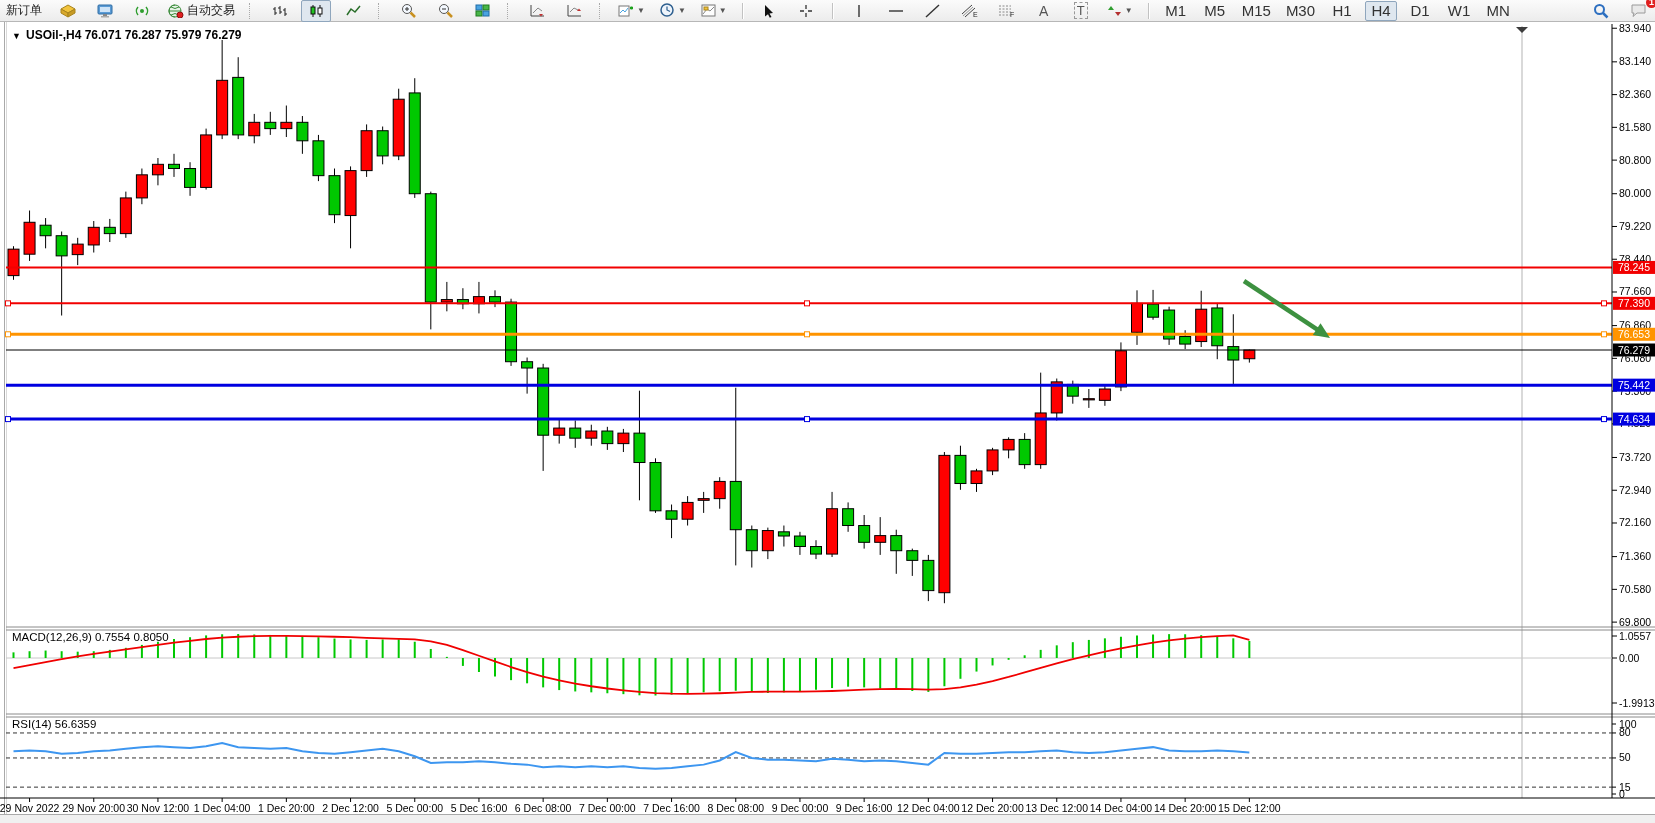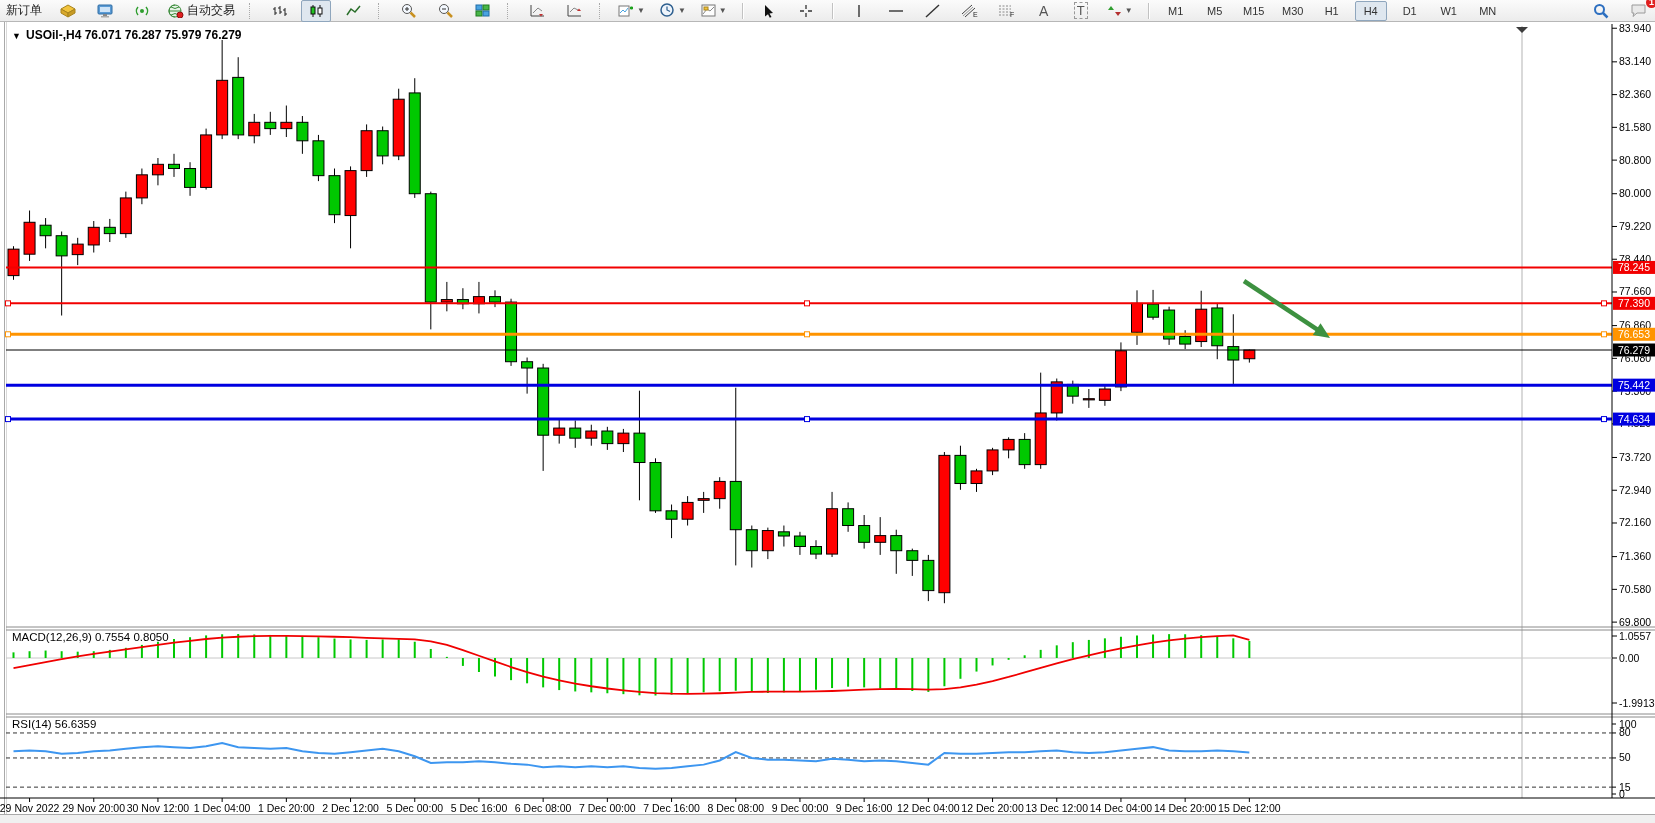--- a/index.html
+++ b/index.html
@@ -6,21 +6,21 @@
     font-family:"Liberation Sans",sans-serif;background:#f0f0f0;}
   
   #toolbar{position:absolute;top:0;left:0;width:1655px;height:22px;z-index:10;
     background:linear-gradient(#fbfbfb,#ececec);border-bottom:1px solid #b7b7b7;
     display:flex;align-items:center;padding:0 2px;box-sizing:border-box;gap:7px;}
   .tbtn{height:20px;min-width:22px;display:flex;align-items:center;justify-content:center;
     gap:3px;padding:0 3px;border:1px solid transparent;border-radius:2px;font-size:12px;color:#222;}
   .tbtn.pressed{background:#dfe7ef;border:1px solid #8fa6bd;}
   .sep{width:1px;height:16px;background:#c2c2c2;margin:0 4px;box-shadow:1px 0 0 #fff;}
   .grip{width:4px;height:16px;margin:0 3px;border-left:1px dotted #aaa;}
-  .tf{font-size:11px;color:#333;min-width:24px;height:18px;}
+  .tf{font-size:15px;color:#333;min-width:24px;height:18px;}
   .caret{font-size:8px;color:#555;line-height:1;}
   .glyph{font-size:13px;color:#333;}
   .spacer{flex:1;}
   .badge{position:absolute;top:-4px;right:-5px;background:#e02020;color:#fff;border-radius:7px;
     font-size:9px;min-width:11px;height:11px;line-height:11px;text-align:center;font-weight:bold;}
   .bubble-wrap{position:relative;}
   
   #chart-svg{position:absolute;top:0;left:0;z-index:1;}
   #statusbar{position:absolute;left:0;bottom:0;width:1655px;height:8px;
     background:#f0f0f0;border-top:1px solid #a9a9a9;z-index:5;}

